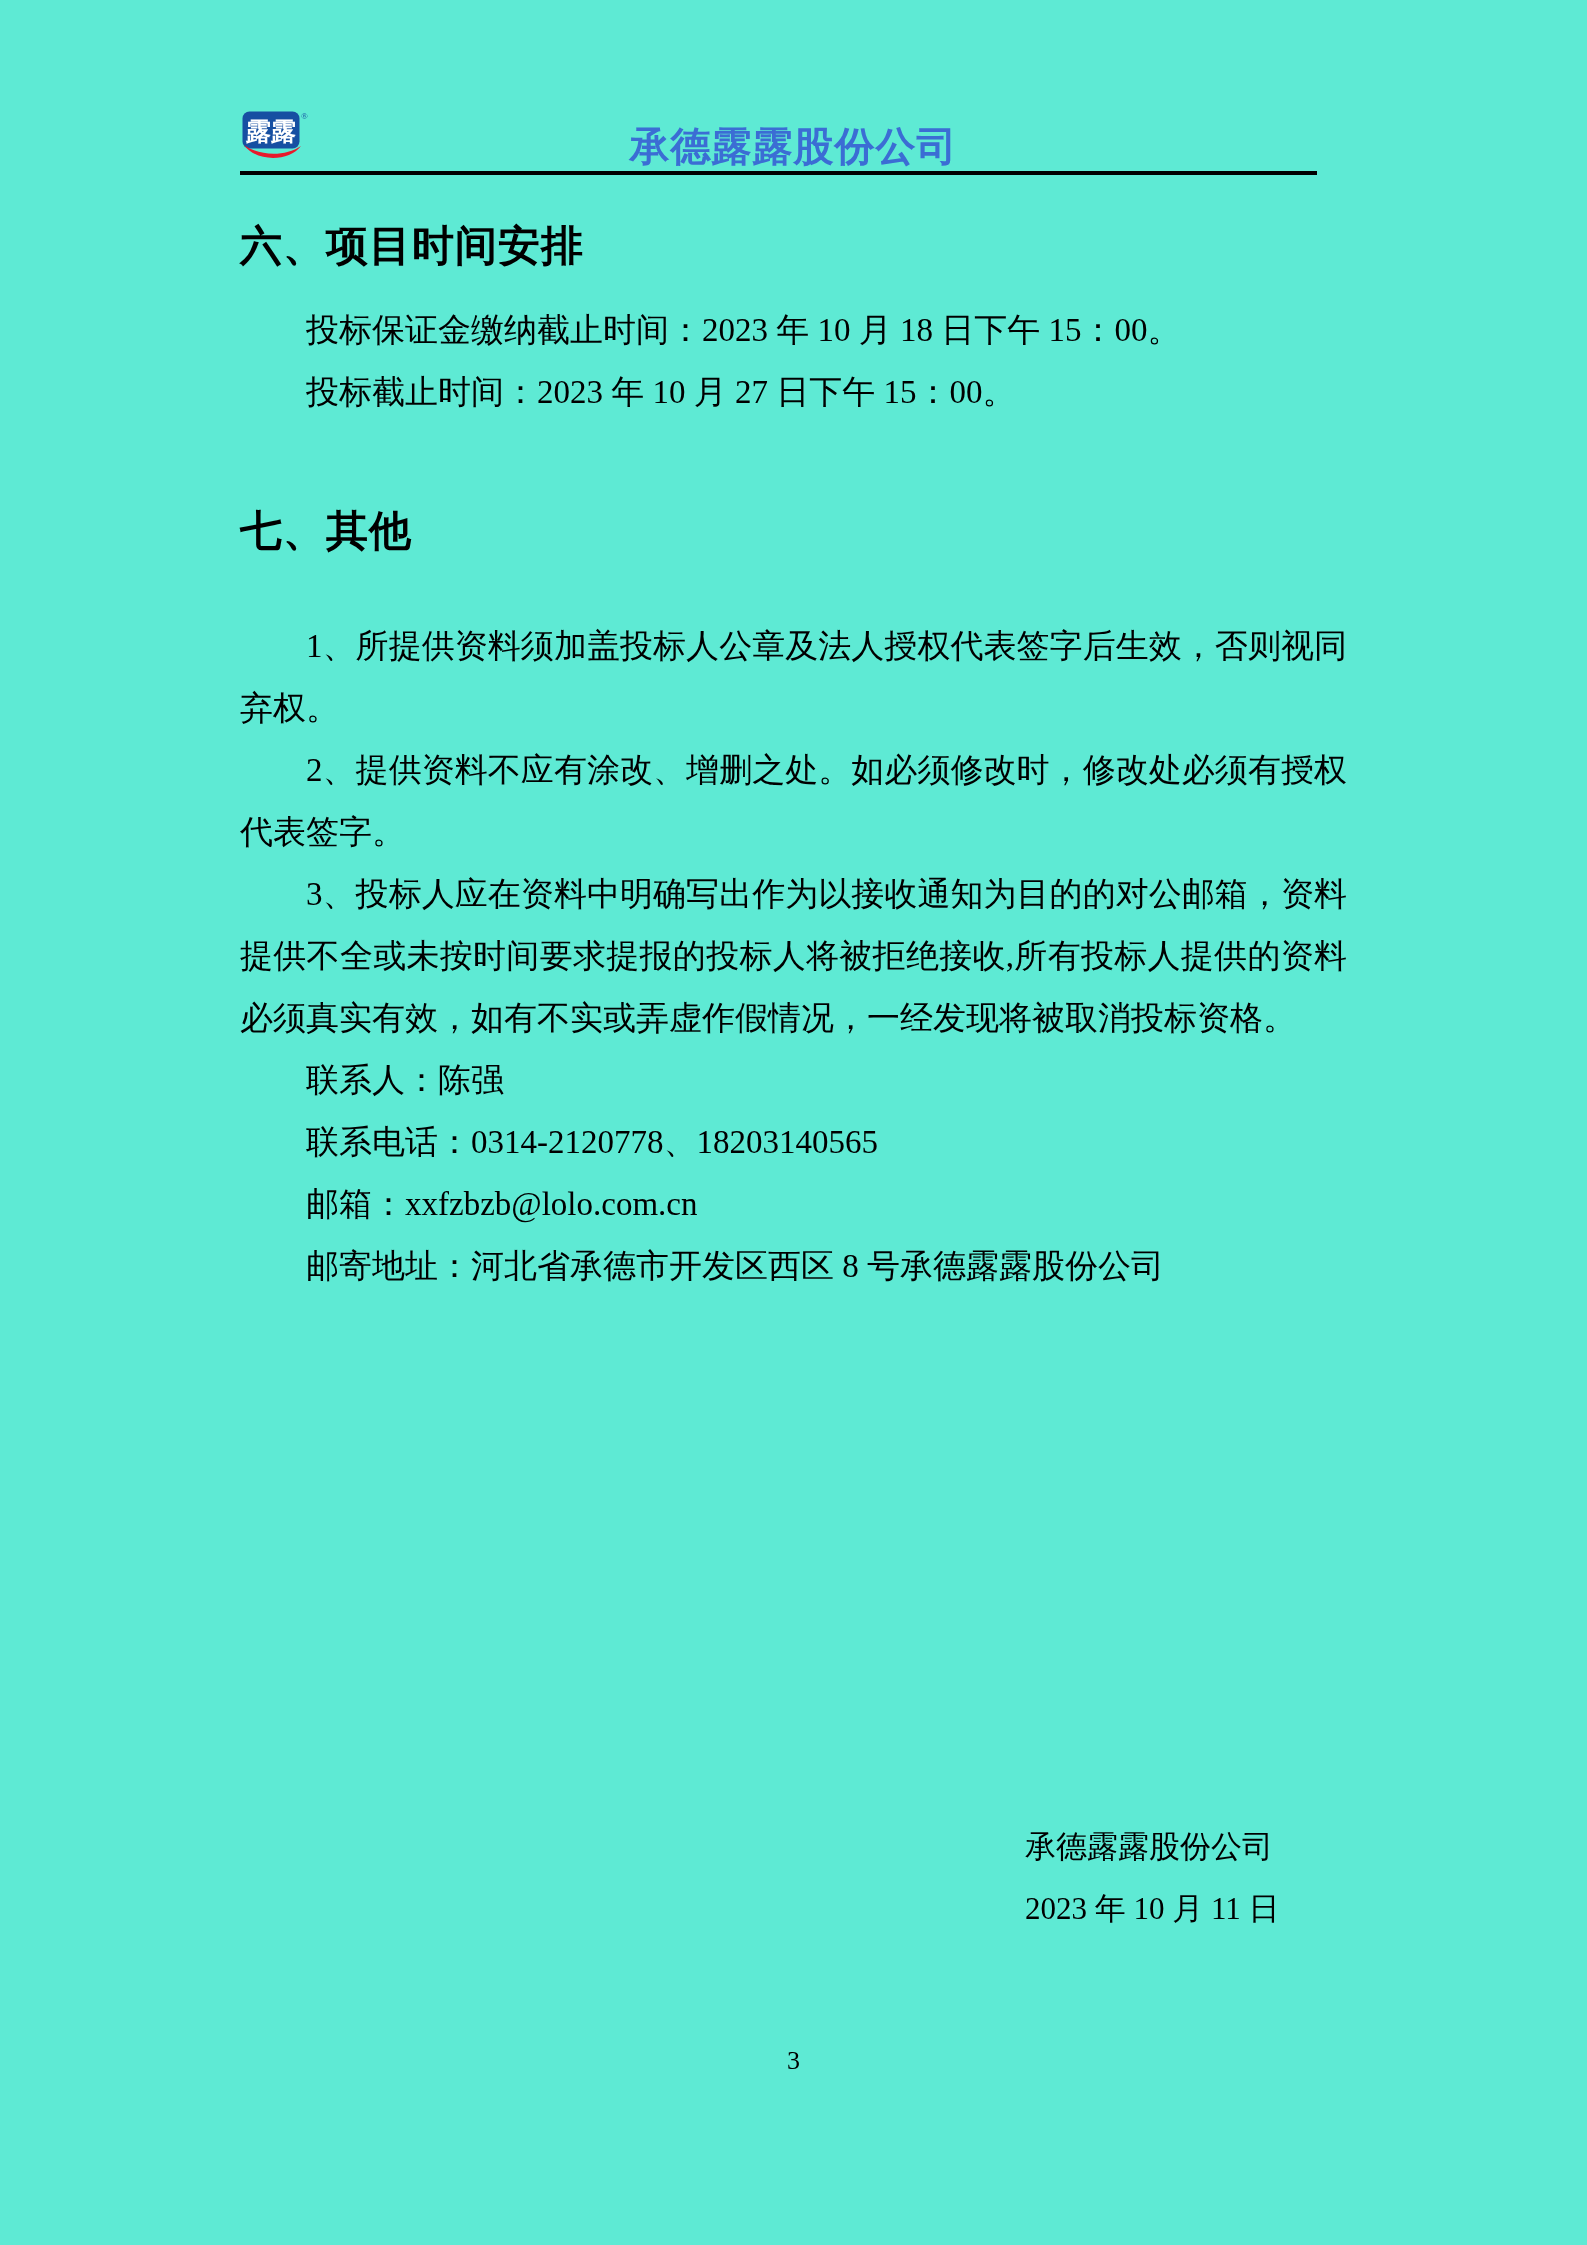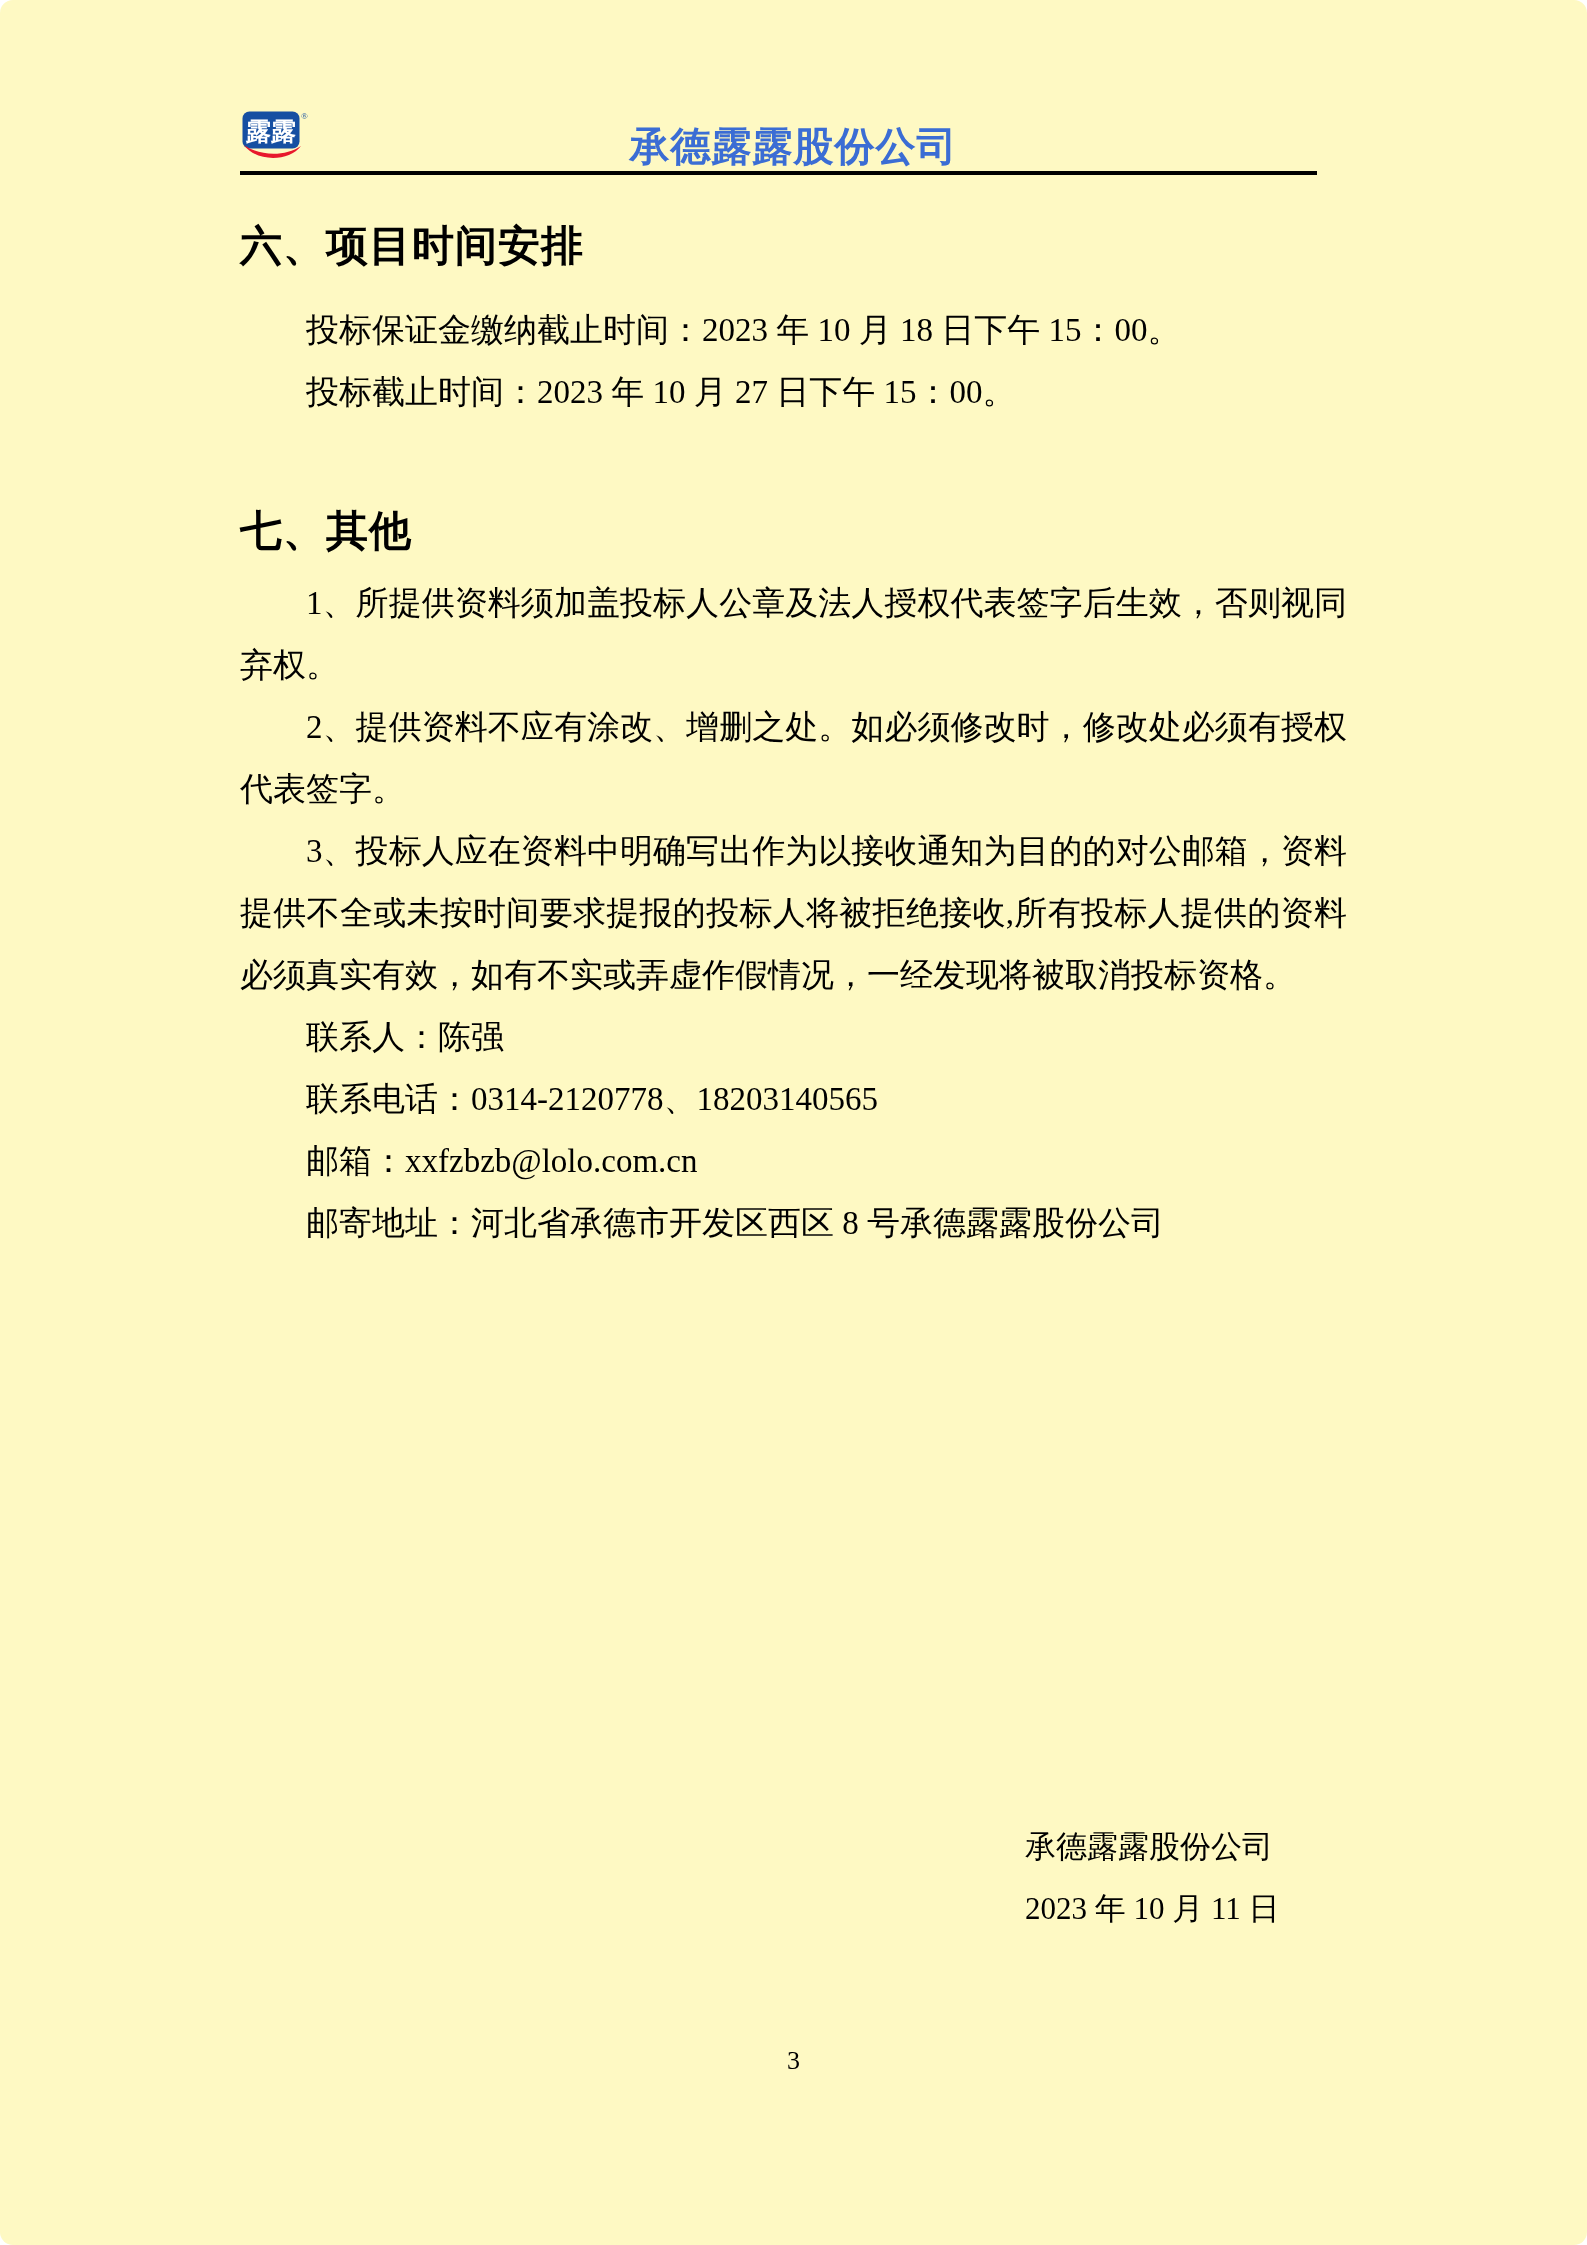--- a/index.html
+++ b/index.html
@@ -7,25 +7,24 @@
     --logo_blue:#164fa2;
     --logo_red:#e8192c;
     --rule_black:#000000;
     --text_black:#000000;
   }
   html,body{margin:0;padding:0;background:#ffffff;}
   .page{
     position:relative;
     width:1587px;
     height:2245px;
-    background:#fef9c3;
+    background:#5eead4;
     color:var(--text_black);
     font-family:"Liberation Serif","DejaVu Serif",serif;
     overflow:hidden;
-    border-radius:13px;
   }
   .logo{position:absolute;left:242px;top:110px;width:66px;height:54px;}
   .header-title{
     position:absolute;left:0;top:119px;width:100%;
     text-align:center;
     font-family:"Liberation Sans","DejaVu Sans",sans-serif;
     font-weight:700;
     font-size:40px;
     letter-spacing:1px;
     color:var(--brand_blue);
@@ -40,21 +39,21 @@
     letter-spacing:1px;
     white-space:nowrap;
   }
   .sec1{top:222px;}
   .sec2{top:507px;text-align:center;}
   .body-group{
     position:absolute;left:240px;width:1107px;
     font-size:33px;line-height:62px;
   }
   .g1{top:299px;}
-  .g2{top:572px;}
+  .g2{top:615px;}
   .body-group p{
     margin:0;
     text-indent:2em;
     text-align:justify;
     text-justify:inter-ideograph;
   }
   .signature{
     position:absolute;left:1025px;top:1816px;
     font-size:31px;line-height:62px;
     white-space:nowrap;

